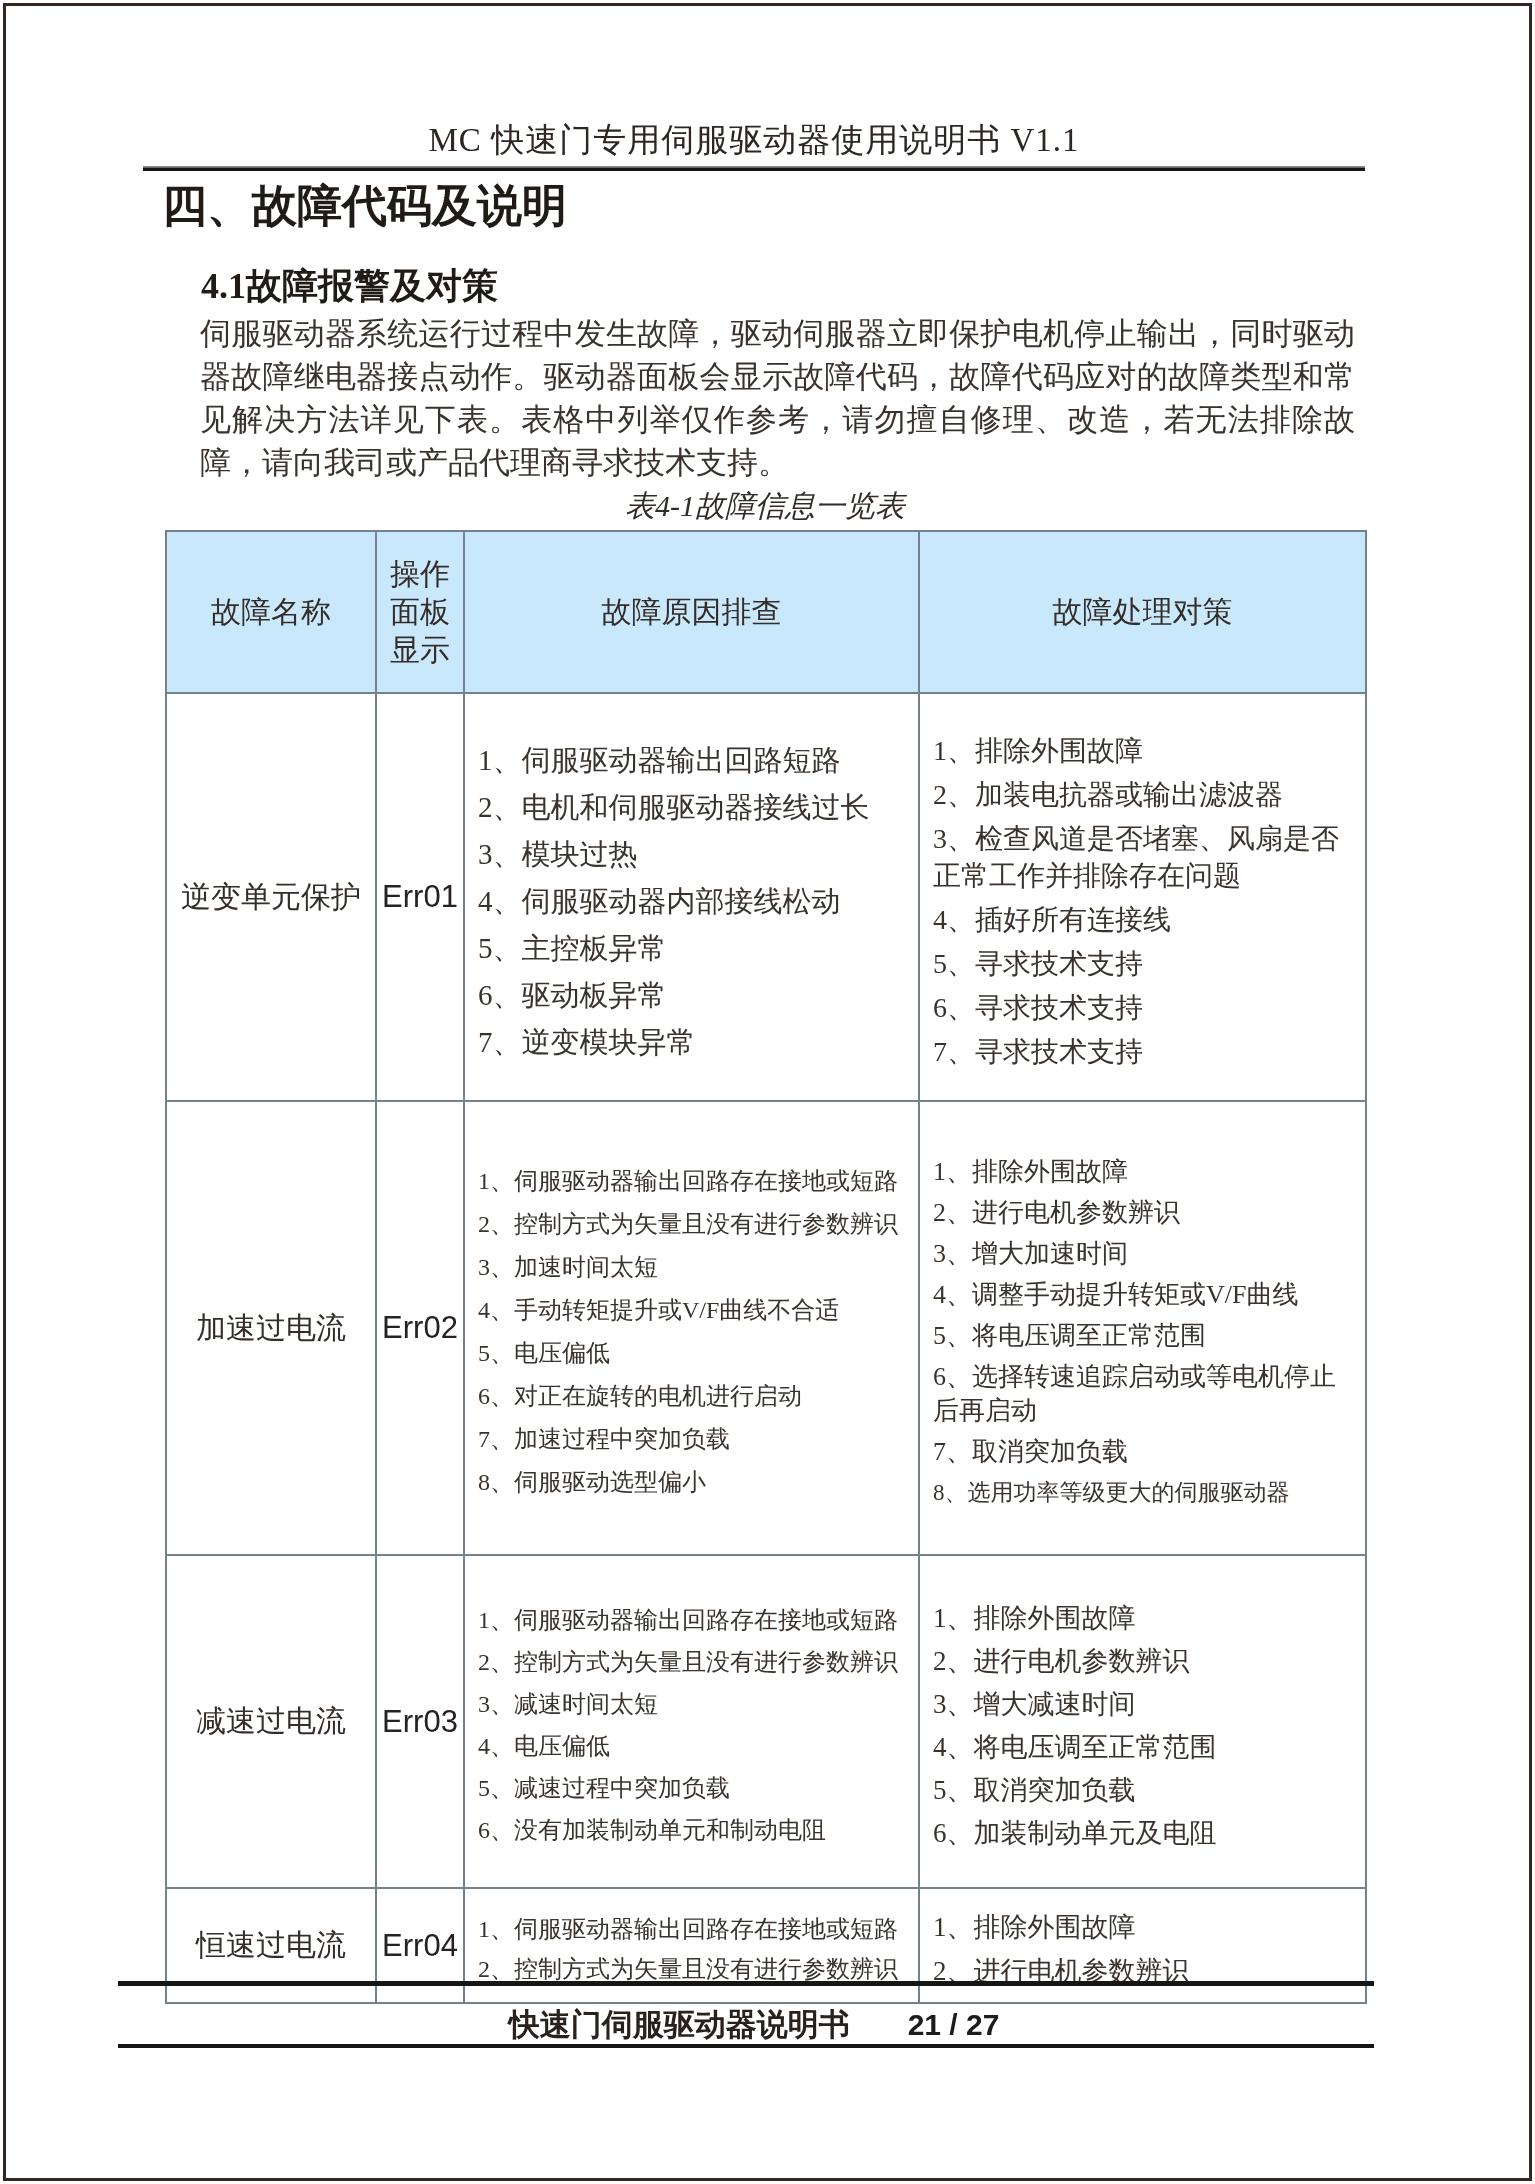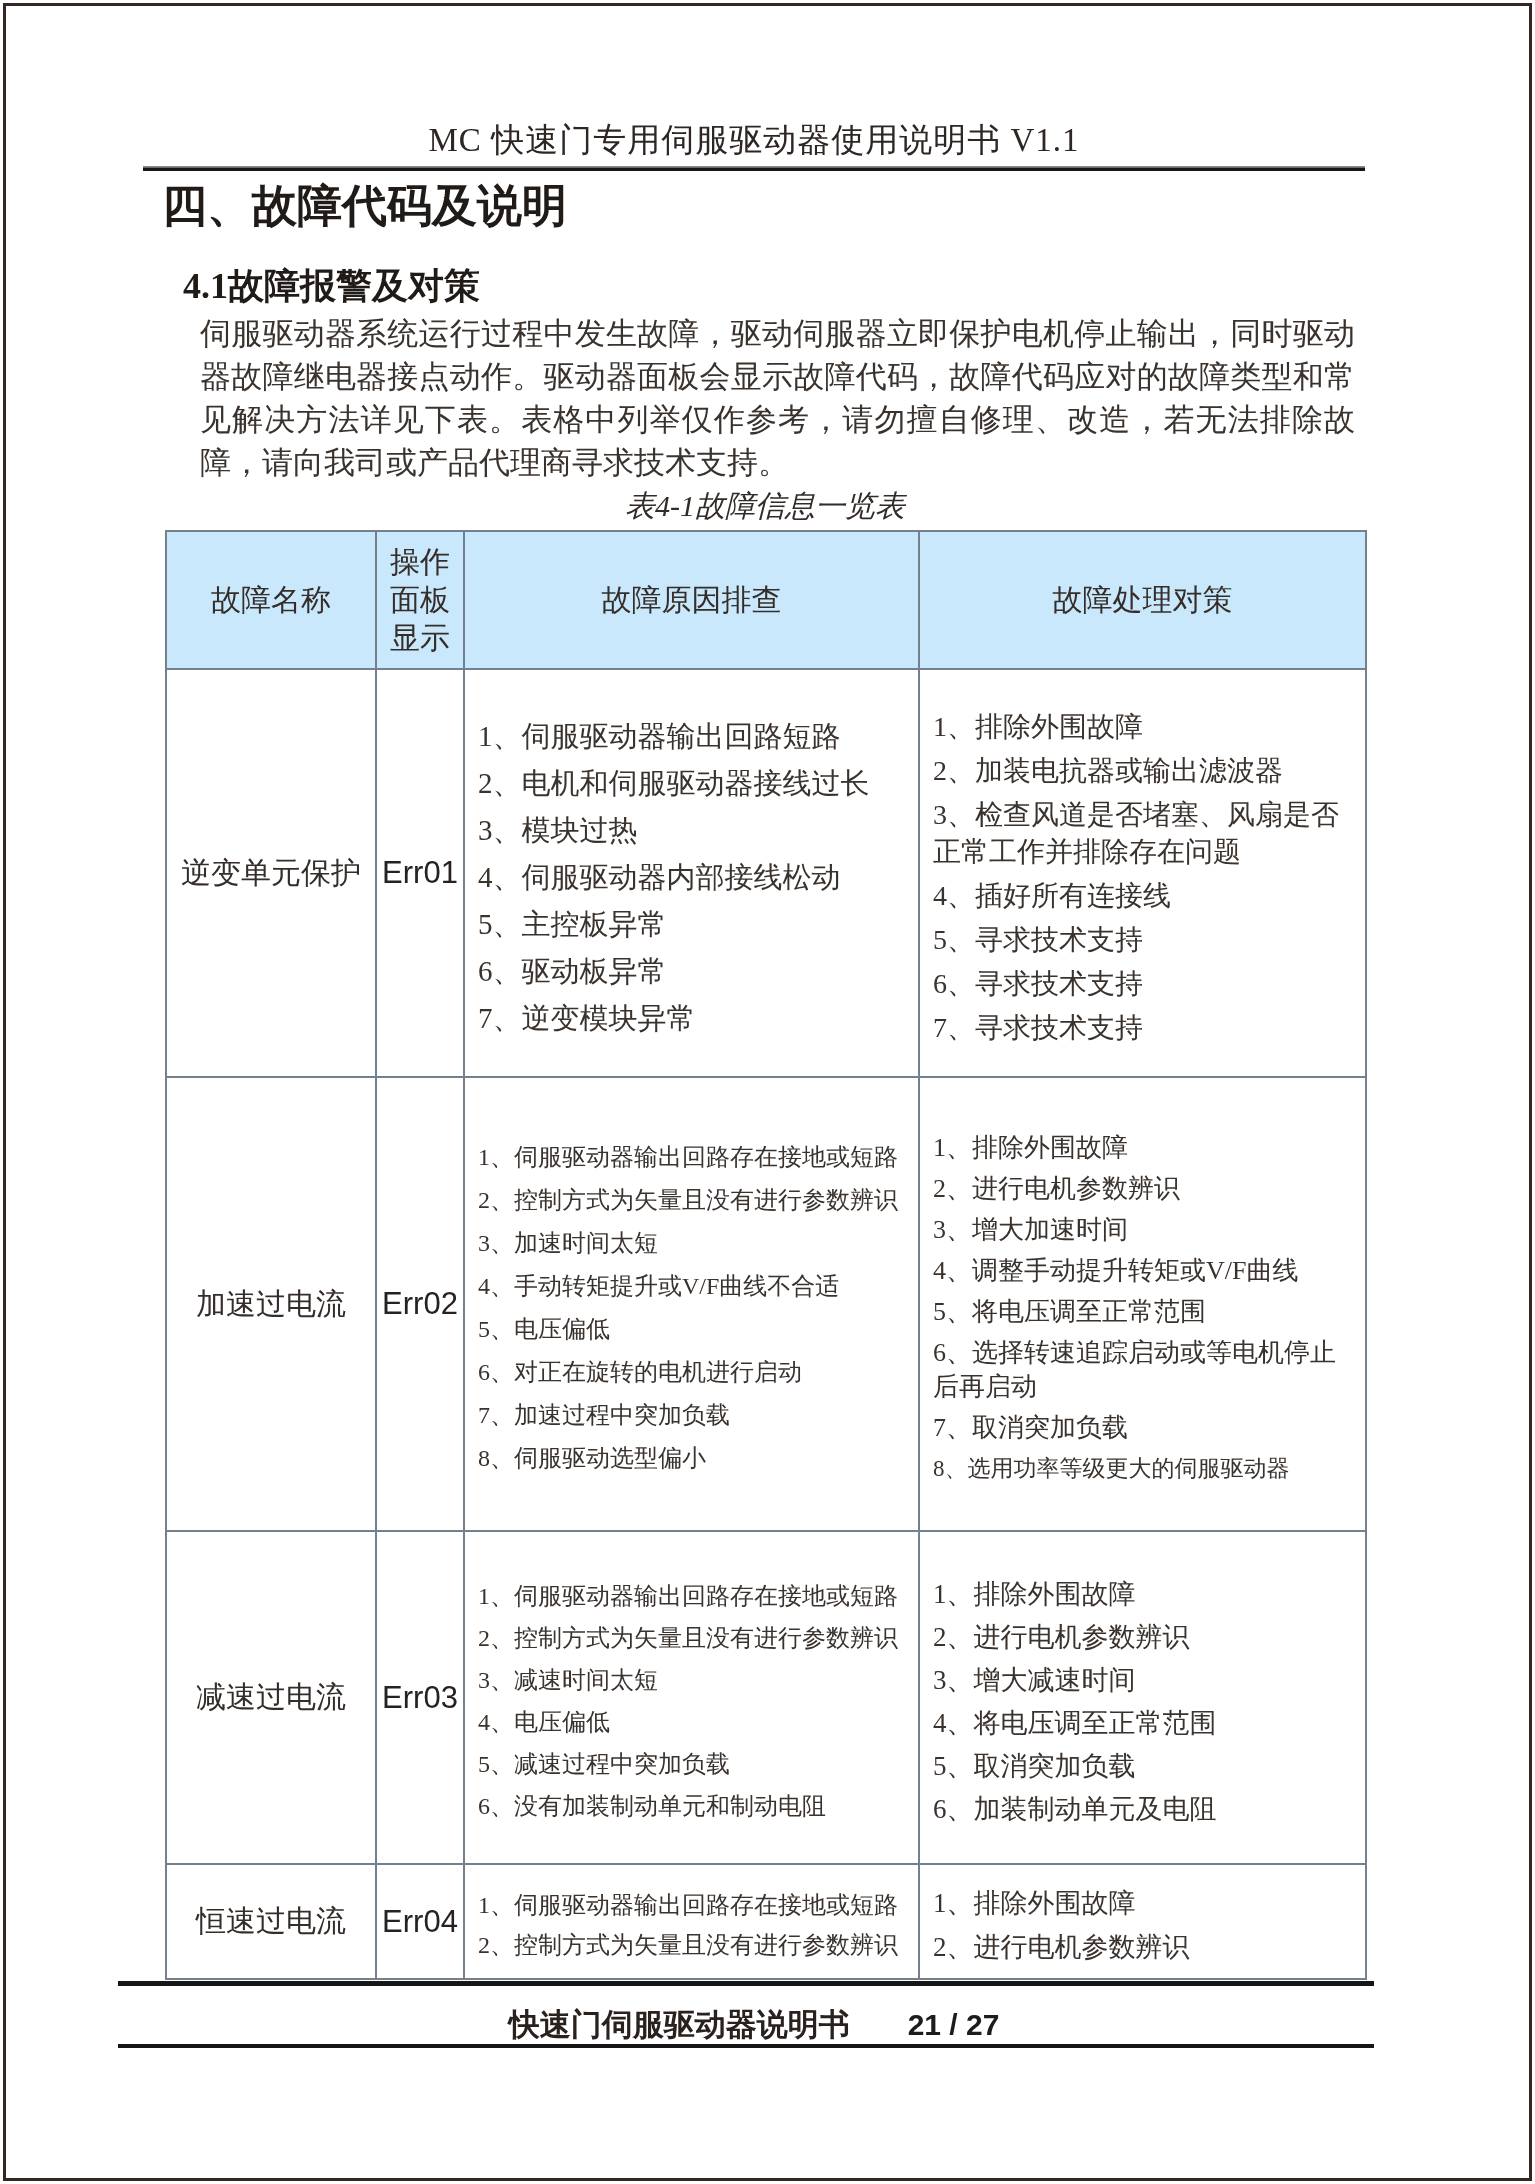--- a/index.html
+++ b/index.html
@@ -18,21 +18,21 @@
   }
   .header-rule{
     position:absolute;left:143px;top:166px;width:1222px;height:5px;
     background:linear-gradient(#8a8a8a 0 25%,#161616 45% 100%);
   }
   .section-title{
     position:absolute;left:162px;top:176px;margin:0;
     font-size:45px;font-weight:700;color:#211b18;
   }
   .subsection-title{
-    position:absolute;left:183px;top:262px;margin:0;
+    position:absolute;left:201px;top:262px;margin:0;
     font-size:36px;font-weight:700;color:#211b18;text-align:right;
   }
   .intro{
     position:absolute;left:200px;top:312px;width:1155px;margin:0;
     font-size:31px;line-height:43px;text-align:justify;color:#3a322d;
   }
   .table-caption{
     position:absolute;left:165px;top:486px;width:1200px;
     text-align:center;font-size:30px;color:#332b27;font-style:italic;
   }
@@ -42,21 +42,21 @@
   }
   .fault-table th,.fault-table td{
     border:2px solid var(--grid,#72818d);
     vertical-align:middle;padding:0;
   }
   .fault-table thead th{
     background:var(--header-bg,#c9e8fb);
     height:128px;font-weight:400;font-size:30px;color:#352d29;
     text-align:center;
   }
-  th.th-panel{padding:4px 2px;line-height:38px;}
+  th.th-panel{padding:16px 2px;line-height:38px;}
   td.name-cell{text-align:center;font-size:30px;color:#352d29;}
   td.code-cell{
     text-align:center;font-size:31px;color:#232323;
     font-family:"Liberation Sans","DejaVu Sans",sans-serif;
   }
   td.list-cell{padding:12px 4px 4px 13px;text-align:left;margin-top:44px;}
   .list-item{color:#3a322d;}
   tr.r0{height:408px;}
   tr.r1{height:454px;}
   tr.r2{height:333px;}

